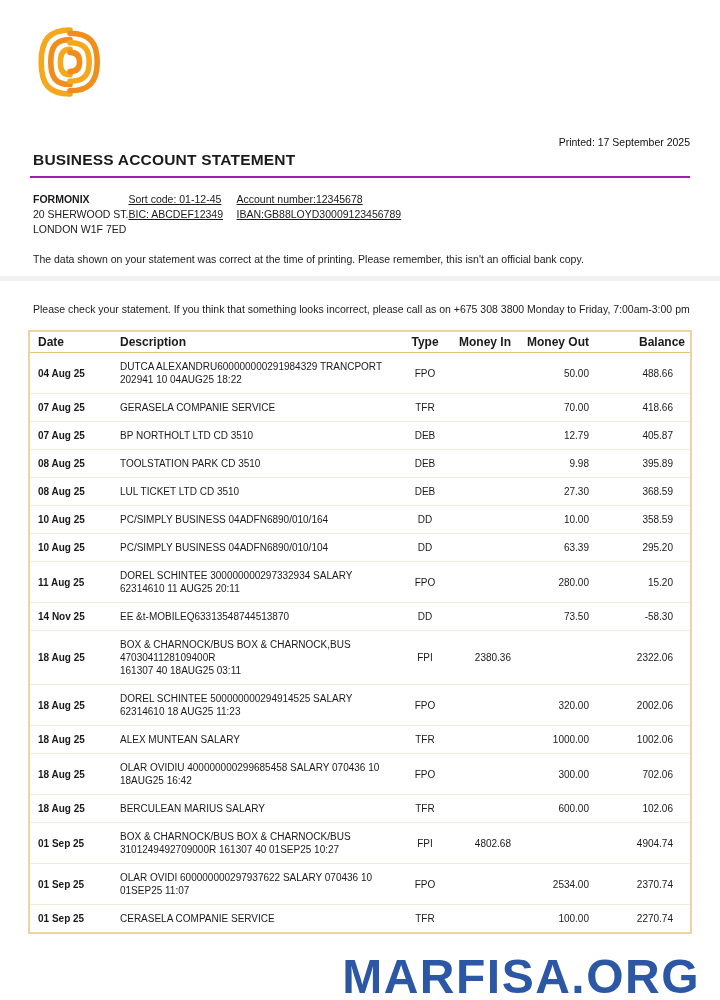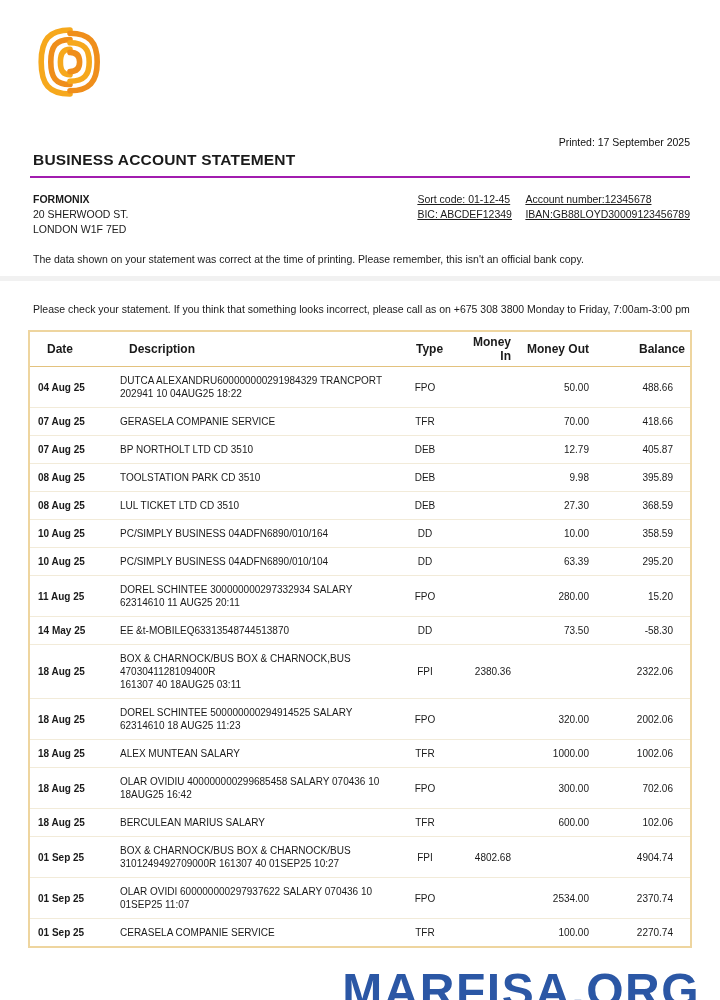--- a/index.html
+++ b/index.html
@@ -19,42 +19,42 @@
   .wordmark .kina { color: #d7282f; }
   .wordmark .bank { color: #f5a71e; font-weight: 600; }
   .tagline { text-align: right; color: #ce2430; font-weight: bold; font-size: 14px; line-height: 16px; margin-top: 2px; }
 
   
   .printed { text-align: right; margin: 30px 30px 0 30px; font-size: 10.5px; color: #111; }
   .title-wrap { margin: 3px 30px 0 30px; border-bottom: 2px solid #a21caf; padding: 0 0 7px 3px; }
   .title { font-size: 15.5px; font-weight: bold; letter-spacing: 0.2px; }
 
   
-  .account { display: flex; justify-content: space-between; margin: 14px 30px 16px 33px; font-size: 10.5px; line-height: 15px; }
+  .account { display: flex; justify-content: flex-start; margin: 14px 30px 16px 33px; font-size: 10.5px; line-height: 15px; }
   .acct-name { font-weight: bold; }
   .acct-right { min-width: 262px; text-decoration: underline; }
   .detail-line { display: flex; }
   .detail-line .dl-left { width: 108px; }
 
   .disclaimer { margin: 11px 30px 0 33px; font-size: 10.5px; }
   .page-band { margin-top: 11px; height: 5px; background: #f1f1f1; width: 720px; }
   .check-notice { margin: 22px 30px 0 33px; font-size: 10.5px; }
 
   
   .stmt-table {
     margin: 15px 28px 0 28px; width: 664px;
     border: 2px solid #eed59f; background: #fffefb;
   }
   .thead, .trow {
     display: grid;
     grid-template-columns: 90px 277px 56px 58px 78px 101px;
     align-items: center;
   }
   .thead { border-bottom: 1px solid #e3c27e; background: #fff; }
-  .thead > div { font-size: 12px; font-weight: bold; padding: 3px 0; margin-left: 9px; }
+  .thead > div { font-size: 12px; font-weight: bold; padding: 3px 0; }
   .h-date { padding-left: 8px !important; }
   .h-type { text-align: center; }
   .h-in, .h-out { text-align: right; }
   .h-bal { text-align: right; padding-right: 5px !important; }
 
   .trow { background: #fff; border-top: 1px solid #f2ebd9; font-size: 10px; }
   .trow:first-child { border-top: none; }
   .c-date { font-weight: bold; padding: 7px 0 7px 8px; align-self: center; }
   .c-desc { padding: 7px 10px 7px 0; white-space: pre-line; line-height: 13px; }
   .c-type { text-align: center; padding: 7px 0; }
@@ -192,21 +192,21 @@
     <div class="c-date">11 Aug 25</div>
     <div class="c-desc">DOREL SCHINTEE 300000000297332934 SALARY
 62314610 11 AUG25 20:11</div>
     <div class="c-type">FPO</div>
     <div class="c-in"></div>
     <div class="c-out">280.00</div>
     <div class="c-bal">15.20</div>
   </div>
 
   <div class="trow">
-    <div class="c-date">14 May 25</div>
+    <div class="c-date">14 Nov 25</div>
     <div class="c-desc">EE &amp;t-MOBILEQ63313548744513870</div>
     <div class="c-type">DD</div>
     <div class="c-in"></div>
     <div class="c-out">73.50</div>
     <div class="c-bal">-58.30</div>
   </div>
 
   <div class="trow">
     <div class="c-date">18 Aug 25</div>
     <div class="c-desc">BOX &amp; CHARNOCK/BUS BOX &amp; CHARNOCK,BUS 4703041128109400R

